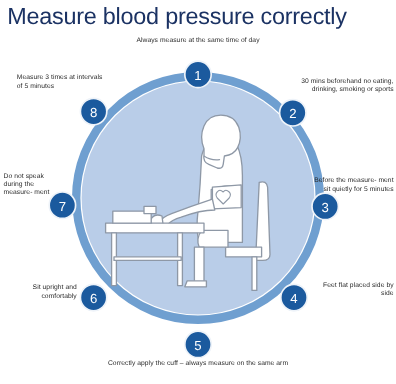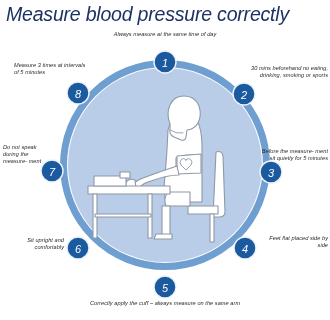--- a/index.html
+++ b/index.html
@@ -2,21 +2,21 @@
 <html><head>
 <meta charset="utf-8">
 <style>
   * { margin:0; padding:0; box-sizing:border-box; }
   html,body {
     width:330px; height:320px;
     background:#ffffff;
     font-family:"Liberation Sans", sans-serif;
     overflow:hidden;
   }
-  #root { position:relative; width:308px; height:320px; background:#fff;font-style:italic; }
+  #root { position:relative; width:308px; height:320px; background:#fff; }
 
   .title {
     position:absolute; left:6px; top:2px;
     width:322px;
     font-size:19.5px;
     line-height:24px;
     font-weight:400;
     letter-spacing:-0.2px;
     color:#1b3263;
     white-space:nowrap;

